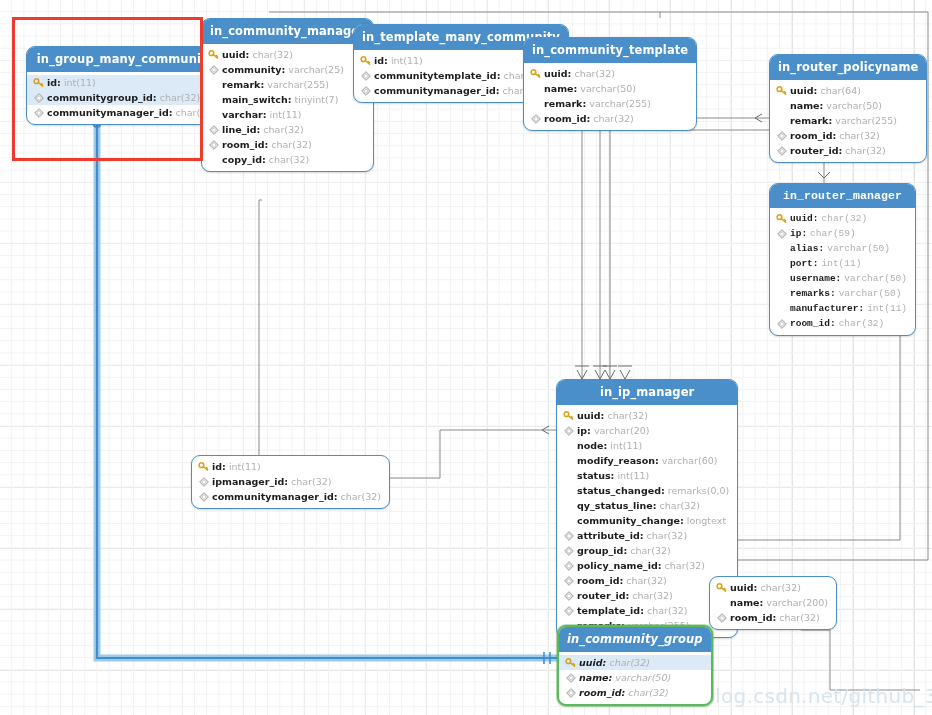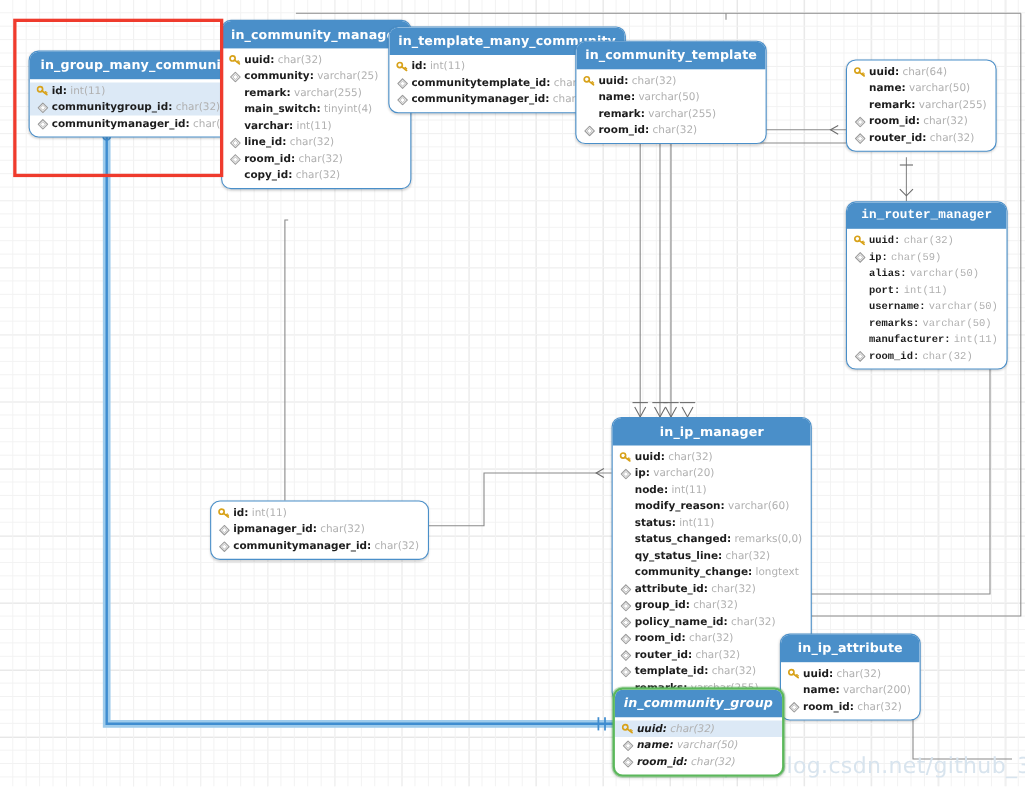--- a/index.html
+++ b/index.html
@@ -271,21 +271,21 @@
         <div class="row">
           <span class="ico blank"></span>
           <span class="col">remark</span>
           <span class="col">:</span>
           <span class="typ">varchar(255)</span>
         </div>
         <div class="row">
           <span class="ico blank"></span>
           <span class="col">main_switch</span>
           <span class="col">:</span>
-          <span class="typ">tinyint(4)</span>
+          <span class="typ">tinyint(7)</span>
         </div>
         <div class="row">
           <span class="ico blank"></span>
           <span class="col">varchar</span>
           <span class="col">:</span>
           <span class="typ">int(11)</span>
         </div>
         <div class="row">
           <span class="ico">
             <svg width="10" height="10" viewBox="0 0 12 12">
@@ -389,20 +389,21 @@
               <path d="M6 3.3 L8.7 6 L6 8.7 L3.3 6 Z" fill="#ffffff" stroke="#b5b5b5" stroke-width="0.8"></path>
             </svg>
           </span>
           <span class="col">room_id</span>
           <span class="col">:</span>
           <span class="typ">char(32)</span>
         </div>
       </div>
     </div>
     <div class="table" style="left: 769px; top: 54px; min-width: 110px;">
+      <div class="thead">in_router_policyname</div>
       <div class="tbody">
         <div class="row">
           <span class="ico">
             <svg width="11" height="11" viewBox="0 0 16 16">
               <circle cx="5" cy="6" r="3.4" fill="none" stroke="#d8a21a" stroke-width="2.2"></circle>
               <path d="M7.3 8 L14 13.2" stroke="#d8a21a" stroke-width="2.2" fill="none" stroke-linecap="round"></path>
               <path d="M11 10.4 L12.6 9.2 M12.7 11.7 L14 10.6" stroke="#d8a21a" stroke-width="1.8" stroke-linecap="round"></path>
             </svg>
           </span>
           <span class="col">uuid</span>
@@ -682,21 +683,20 @@
         </div>
         <div class="row">
           <span class="ico blank"></span>
           <span class="col">remarks</span>
           <span class="col">:</span>
           <span class="typ">varchar(255)</span>
         </div>
       </div>
     </div>
     <div class="table" style="left: 709px; top: 576px; min-width: 92px;">
-      <div class="thead">in_ip_attribute</div>
       <div class="tbody">
         <div class="row">
           <span class="ico">
             <svg width="11" height="11" viewBox="0 0 16 16">
               <circle cx="5" cy="6" r="3.4" fill="none" stroke="#d8a21a" stroke-width="2.2"></circle>
               <path d="M7.3 8 L14 13.2" stroke="#d8a21a" stroke-width="2.2" fill="none" stroke-linecap="round"></path>
               <path d="M11 10.4 L12.6 9.2 M12.7 11.7 L14 10.6" stroke="#d8a21a" stroke-width="1.8" stroke-linecap="round"></path>
             </svg>
           </span>
           <span class="col">uuid</span>

